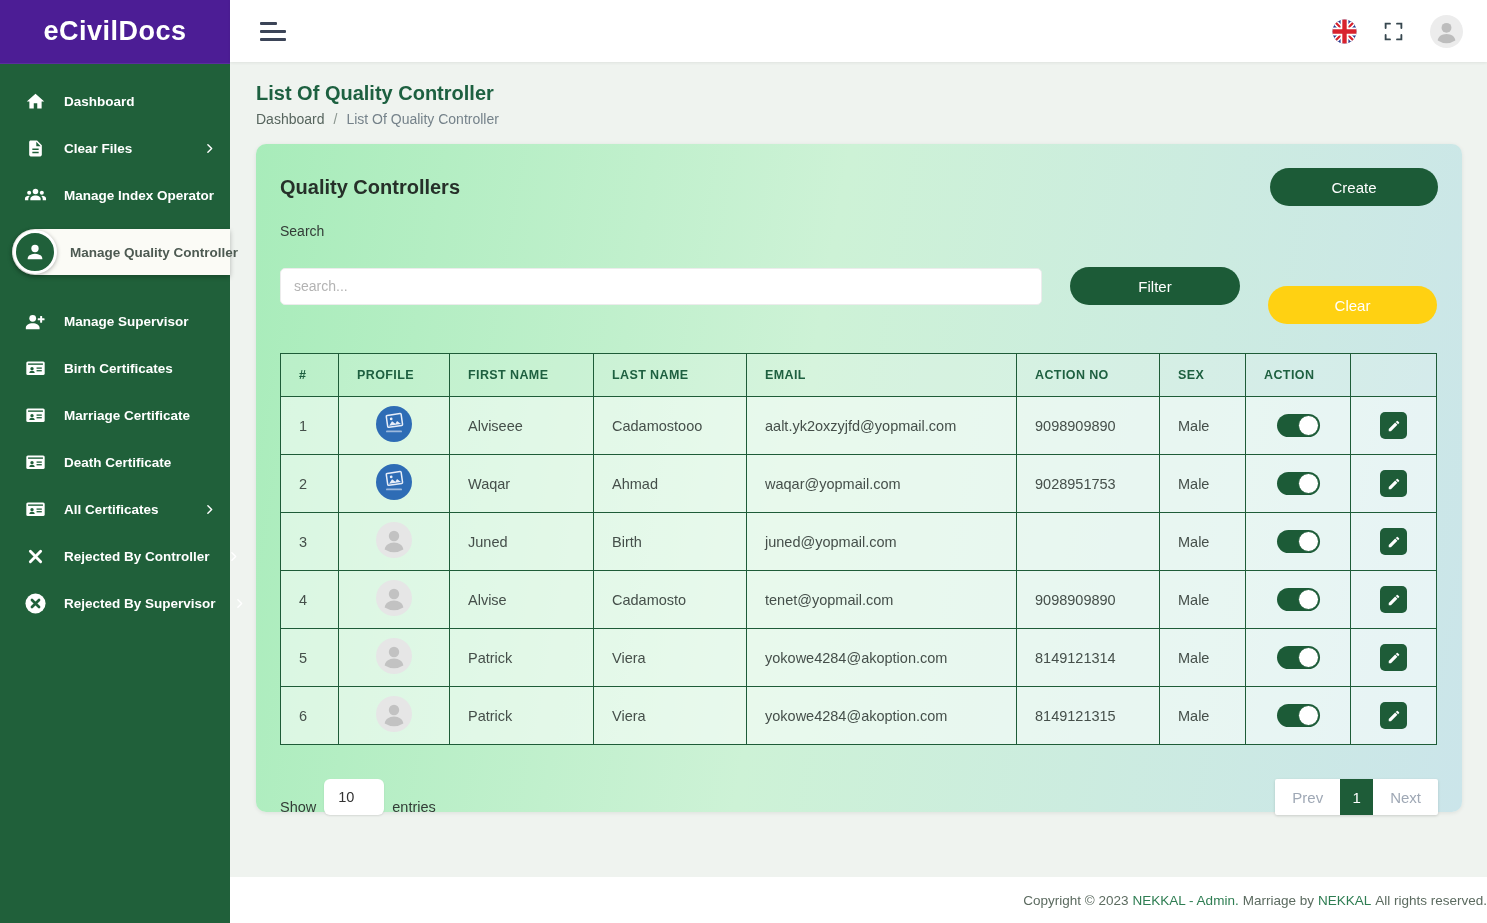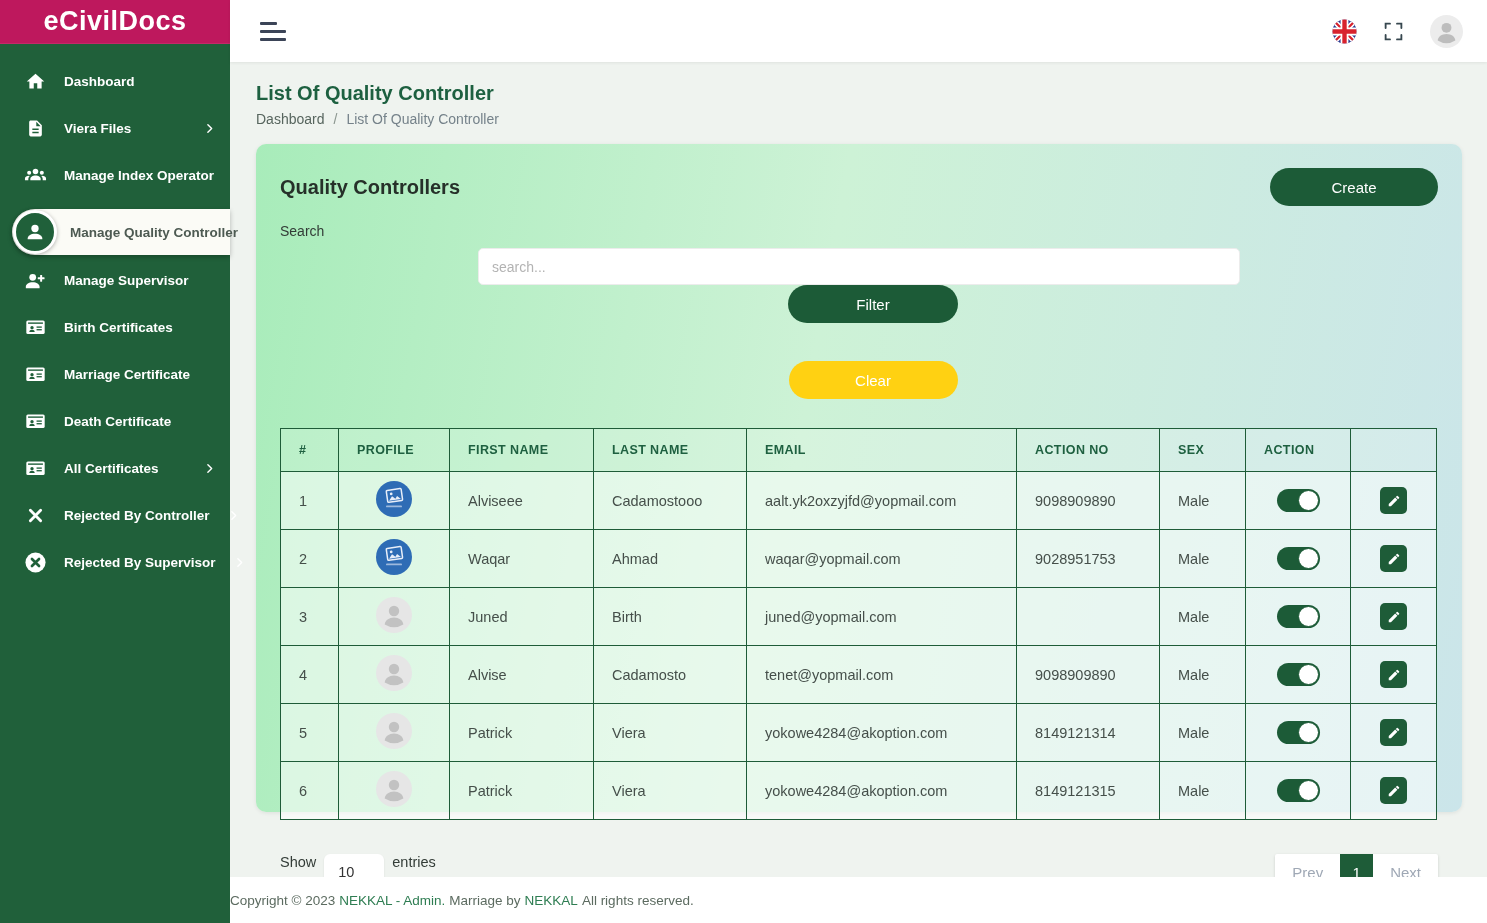--- a/index.html
+++ b/index.html
@@ -2,29 +2,29 @@
 <html><head>
 <meta charset="utf-8">
 <style>
   * { box-sizing: border-box; margin: 0; padding: 0; }
   html,body { width:1487px; height:923px; }
   body { font-family: "Liberation Sans", sans-serif; background:#eff3ef; overflow:hidden; }
   #app { display:flex; width:1487px; height:923px; }
 
   
   .sidebar { width:230px; flex-shrink:0; background:#20603A; color:#fff; display:flex; flex-direction:column; }
-  .logo-area { height:44px; display:flex; align-items:center; justify-content:center;
-               background:#be185d; border-bottom:1px solid rgba(255,255,255,.08); }
+  .logo-area { height:64px; display:flex; align-items:center; justify-content:center;
+               background:#4c1d95; border-bottom:1px solid rgba(255,255,255,.08); }
   .logo-text { font-size:27px; font-weight:bold; letter-spacing:.5px; color:#fff; cursor:pointer; }
   .nav { padding-top:14px; }
   .nav-item { height:47px; display:flex; align-items:center; gap:17px; padding:0 14px 0 23px;
               font-size:13.5px; font-weight:bold; cursor:pointer; white-space:nowrap; }
   .nav-item .nav-ico { width:24px; display:flex; justify-content:center; align-items:center; flex-shrink:0; }
   .nav-item .chev { margin-left:auto; display:flex; align-items:center; }
-  .nav-item.active { background:#fbfbf6; border-radius:24px 0 0 24px; margin:10px 0 2px 12px;
+  .nav-item.active { background:#fbfbf6; border-radius:24px 0 0 24px; margin:10px 0 23px 12px;
                      height:46px; padding:0 10px 0 0; color:#4d5a52; gap:13px;
                      box-shadow:0 2px 5px rgba(0,0,0,.25); }
   .icon-badge { width:44px; height:44px; border-radius:50%; background:#20603A; border:3px solid #fff;
                 display:flex; align-items:center; justify-content:center; margin-left:1px; flex-shrink:0;
                 box-shadow:0 1px 4px rgba(0,0,0,.3); }
 
   
   .main { flex:1; display:flex; flex-direction:column; min-width:0; }
   .topbar { height:62px; background:#fff; display:flex; align-items:center; padding:0 24px 0 26px;
             box-shadow:0 1px 3px rgba(0,0,0,.07); flex-shrink:0; }
@@ -48,21 +48,21 @@
           background:linear-gradient(100deg,#a8ecba 0%, #cdf2d6 45%, #cbe5ea 100%);
           box-shadow:0 1px 4px rgba(0,0,0,.08); }
   .card-head { display:flex; align-items:center; justify-content:space-between; }
   .card-title { font-size:20px; font-weight:bold; color:#263029; }
   .btn { border:none; border-radius:20px; height:38px; color:#fff; font-size:15px; font-weight:500;
          font-family:"Liberation Sans",sans-serif; cursor:pointer; }
   .btn-create { width:168px; background:#1C5B37; }
   .btn-filter { width:170px; background:#1C5B37; }
   .btn-clear  { width:169px; background:#FFD112; }
   .search-label { margin-top:17px; font-size:14px; color:#333c37; }
-  .search-row { margin-top:9px; display:flex; align-items:center;flex-direction:column; }
+  .search-row { margin-top:9px; display:flex; align-items:center; }
   .search-input { width:762px; height:37px; border:1px solid #ececec; border-radius:5px; padding:0 13px;
                   font-size:14px; color:#333; font-family:"Liberation Sans",sans-serif; outline:none; }
   .search-input::placeholder { color:#b3b3b3; }
   .search-row .btn-filter { margin-left:28px; }
   .search-row .btn-clear { margin-left:28px;margin-top:38px; }
 
   
   table.qc { margin-top:29px; width:1156px; border-collapse:collapse; table-layout:fixed; }
   table.qc th, table.qc td { border:1.5px solid #1E5C38; }
   table.qc th { height:43px; background:rgba(255,255,255,.18); color:#1E6040; font-size:12.5px;
@@ -73,34 +73,34 @@
   .avatar-wrap { display:inline-flex; }
   .toggle { display:inline-block; width:43px; height:23px; border-radius:12px; background:#1C5B37;
             position:relative; cursor:pointer; vertical-align:middle; }
   .toggle .knob { position:absolute; top:1px; width:21px; height:21px; border-radius:50%; background:#fff;
                   border:1px solid #1C5B37; }
   .toggle[data-state="on"] .knob { right:1px; }
   .edit-btn { width:27px; height:27px; border:none; border-radius:5px; background:#1E5C38; cursor:pointer;
               display:inline-flex; align-items:center; justify-content:center; vertical-align:middle; }
 
   
-  .table-foot { margin-top:34px; display:flex; align-items:flex-start; }
+  .table-foot { margin-top:34px; display:flex; align-items:flex-end; }
   .show-label, .entries-label { font-size:14.5px; color:#333c37; }
   .entries-input { width:60px; height:36px; border:none; border-radius:6px; margin:0 8px; padding-left:14px;
                    font-size:14.5px; color:#333; font-family:"Liberation Sans",sans-serif; outline:none;
                    box-shadow:0 1px 2px rgba(0,0,0,.1); }
   .pagination { margin-left:auto; display:flex; align-items:center; height:36px; background:#fff;
                 border-radius:2px; overflow:hidden; box-shadow:0 1px 3px rgba(0,0,0,.15); }
   .page-btn { font-size:15px; color:#9fa8b5; padding:0 17px; height:36px; display:flex; align-items:center;
               cursor:pointer; background:transparent; border:none; font-family:"Liberation Sans",sans-serif; }
   .page-current { width:33px; height:36px; background:#1E5C38; color:#fff; display:flex; align-items:center;
                   justify-content:center; font-size:15px; cursor:pointer; }
 
   
-  .footer { height:46px; background:#fff; display:flex; align-items:center; justify-content:flex-start;
+  .footer { height:46px; background:#fff; display:flex; align-items:center; justify-content:flex-end;
             gap:4px; font-size:13.5px; color:#5c6b60; flex-shrink:0; }
   .footer .flink { color:#2e7d52; cursor:pointer; }
 </style>
 </head>
 <body>
 
 <div id="app">
 
   <div class="sidebar">
     <div class="logo-area">
@@ -116,21 +116,21 @@
         </span>
         <span>Dashboard</span>
       </div>
 
       <div class="nav-item">
         <span class="nav-ico">
           <svg viewBox="0 0 24 24" width="19" height="19" fill="#fff">
               <path d="M14 2H6c-1.1 0-2 .9-2 2v16c0 1.1.9 2 2 2h12c1.1 0 2-.9 2-2V8l-6-6zm2 16H8v-2h8v2zm0-4H8v-2h8v2zm-3-5V3.5L18.5 9H13z"></path>
             </svg>
         </span>
-        <span>Viera Files</span>
+        <span>Clear Files</span>
         <span class="chev">
           <svg viewBox="0 0 24 24" width="13" height="13">
               <path d="M9 5l7 7-7 7" fill="none" stroke="#fff" stroke-width="2.6" stroke-linecap="round" stroke-linejoin="round"></path>
             </svg>
         </span>
       </div>
 
       <div class="nav-item">
         <span class="nav-ico">
           <svg viewBox="0 0 24 24" width="23" height="23" fill="#fff">

